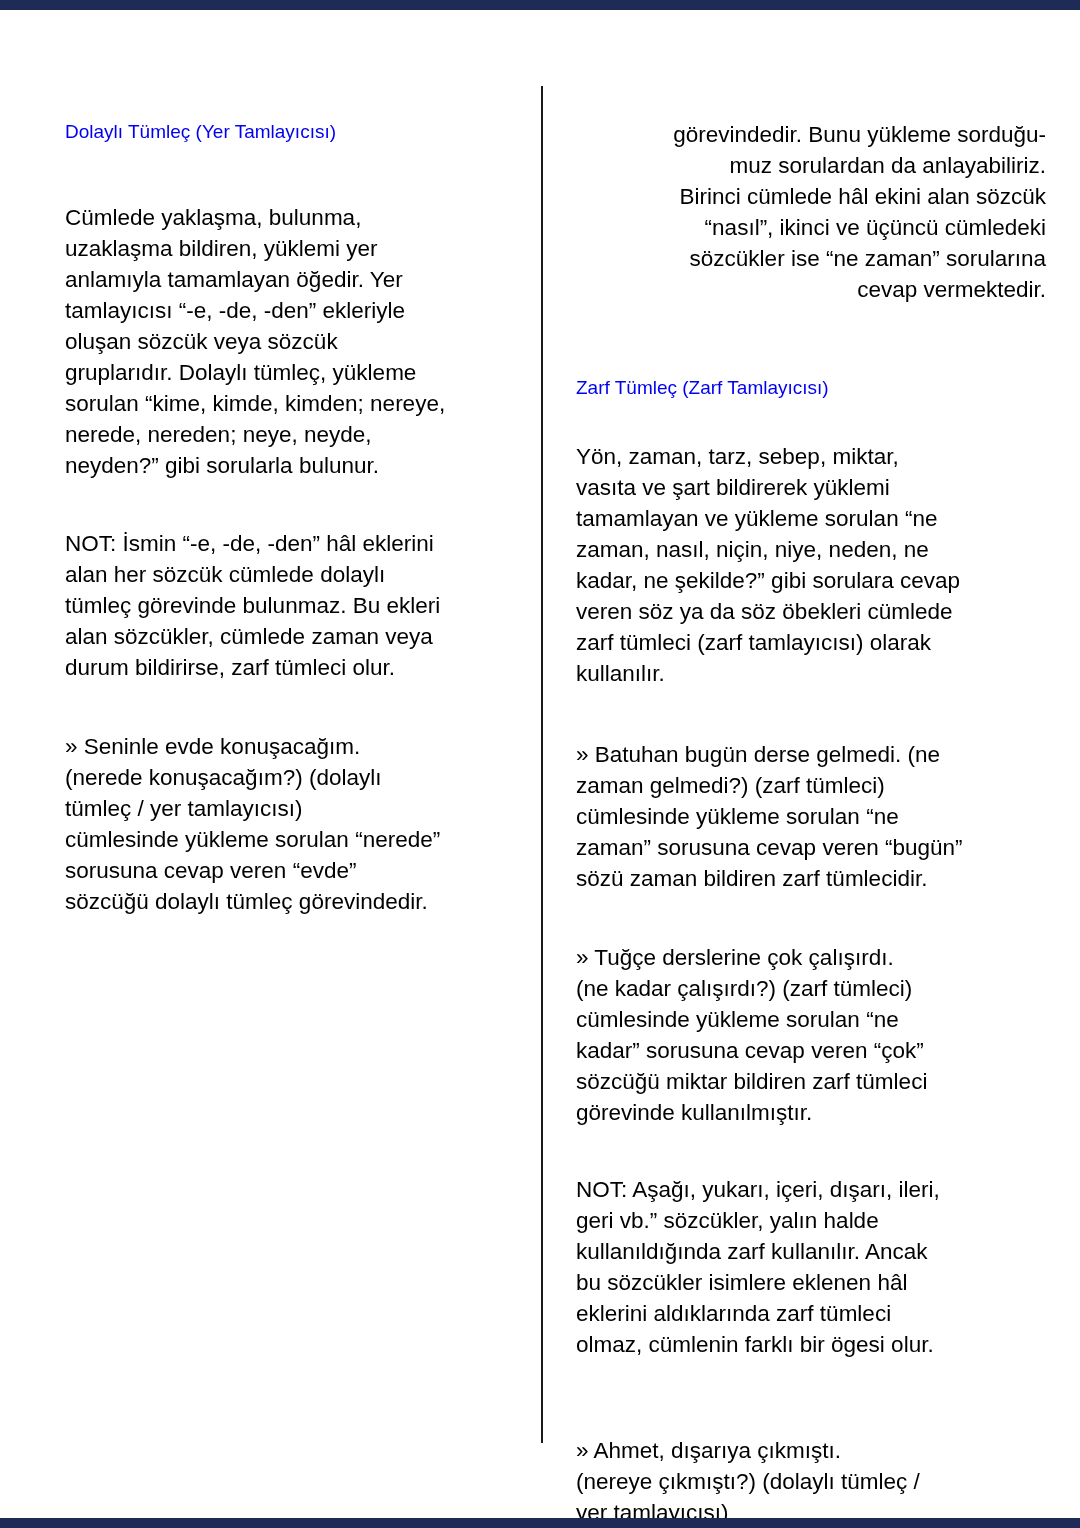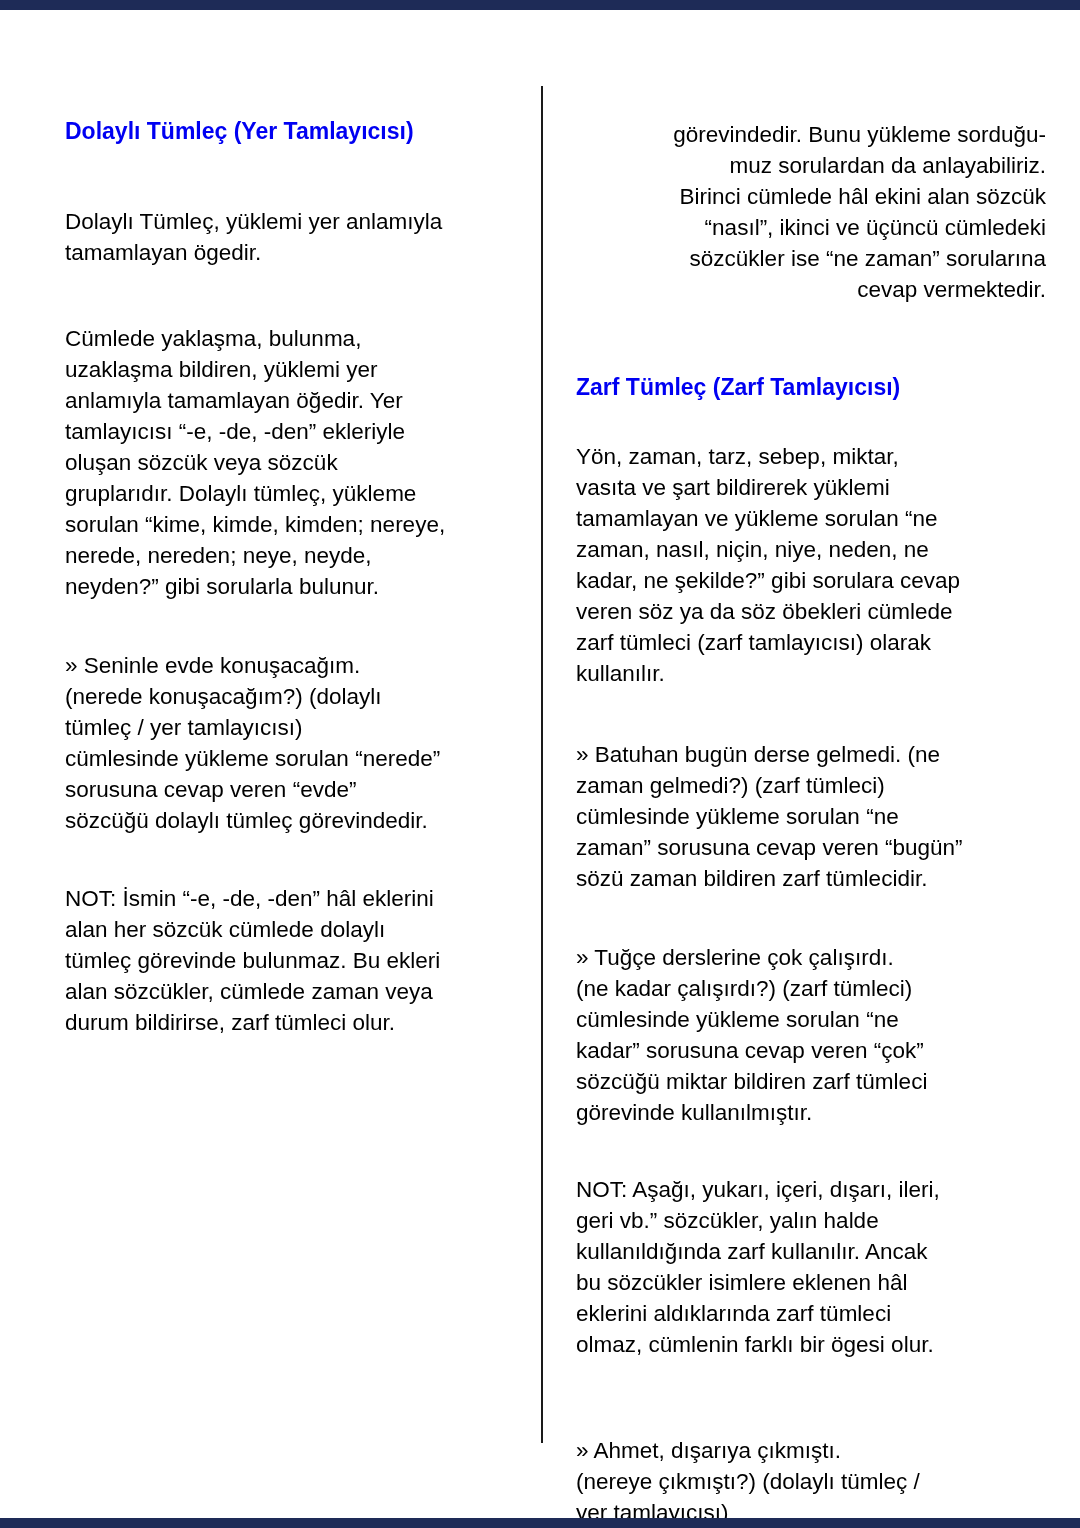--- a/index.html
+++ b/index.html
@@ -37,23 +37,23 @@
     position: absolute;
     top: 85px;
     font-size: 22.5px;
     line-height: 31px;
     white-space: pre-line;
     color: #000000;
   }
   .col-left  { left: 65px;  width: 470px; }
   .col-right { left: 576px; width: 470px; }
   .blue-heading {
-    font-weight: bold;
+    font-weight: normal;
     color: #0000f2;
-    font-size: 23px;
+    font-size: 19px;
     line-height: 31px;
   }
   
   .col-left .p1   { margin-top: 28px; }
   .col-left .p2   { margin-top: 24px; }
   .col-left .e1   { margin-top: 36px; }
   .col-left .e2   { margin-top: 17px; }
   .col-left .note { margin-top: 16px; }
   .col-left .e3   { margin-top: 77px; }
   
@@ -70,42 +70,40 @@
 <body>
 
 <div class="page">
 
   <div class="edge-bar top"></div>
 
   <div class="column-divider"></div>
 
   <div class="col col-left">
     <div class="block blue-heading h1">Dolaylı Tümleç (Yer Tamlayıcısı)</div>
-    <div class="block p1">Dolaylı Tümleç, yüklemi yer anlamıyla
-tamamlayan ögedir.</div>
     <div class="block p2">Cümlede yaklaşma, bulunma,
 uzaklaşma bildiren, yüklemi yer
 anlamıyla tamamlayan öğedir. Yer
 tamlayıcısı “-e, -de, -den” ekleriyle
 oluşan sözcük veya sözcük
 gruplarıdır. Dolaylı tümleç, yükleme
 sorulan “kime, kimde, kimden; nereye,
 nerede, nereden; neye, neyde,
 neyden?” gibi sorularla bulunur.</div>
+    <div class="block note">NOT: İsmin “-e, -de, -den” hâl eklerini
+alan her sözcük cümlede dolaylı
+tümleç görevinde bulunmaz. Bu ekleri
+alan sözcükler, cümlede zaman veya
+durum bildirirse, zarf tümleci olur.</div>
     <div class="block e2">» Seninle evde konuşacağım.
 (nerede konuşacağım?) (dolaylı
 tümleç / yer tamlayıcısı)
 cümlesinde yükleme sorulan “nerede”
 sorusuna cevap veren “evde”
 sözcüğü dolaylı tümleç görevindedir.</div>
-    <div class="block note">NOT: İsmin “-e, -de, -den” hâl eklerini
-alan her sözcük cümlede dolaylı
-tümleç görevinde bulunmaz. Bu ekleri
-alan sözcükler, cümlede zaman veya
-durum bildirirse, zarf tümleci olur.</div>
     
   </div>
 
   <div class="col col-right">
     <div class="block p1">görevindedir. Bunu yükleme sorduğu-
 muz sorulardan da anlayabiliriz.
 Birinci cümlede hâl ekini alan sözcük
 “nasıl”, ikinci ve üçüncü cümledeki
 sözcükler ise “ne zaman” sorularına
 cevap vermektedir.</div>

